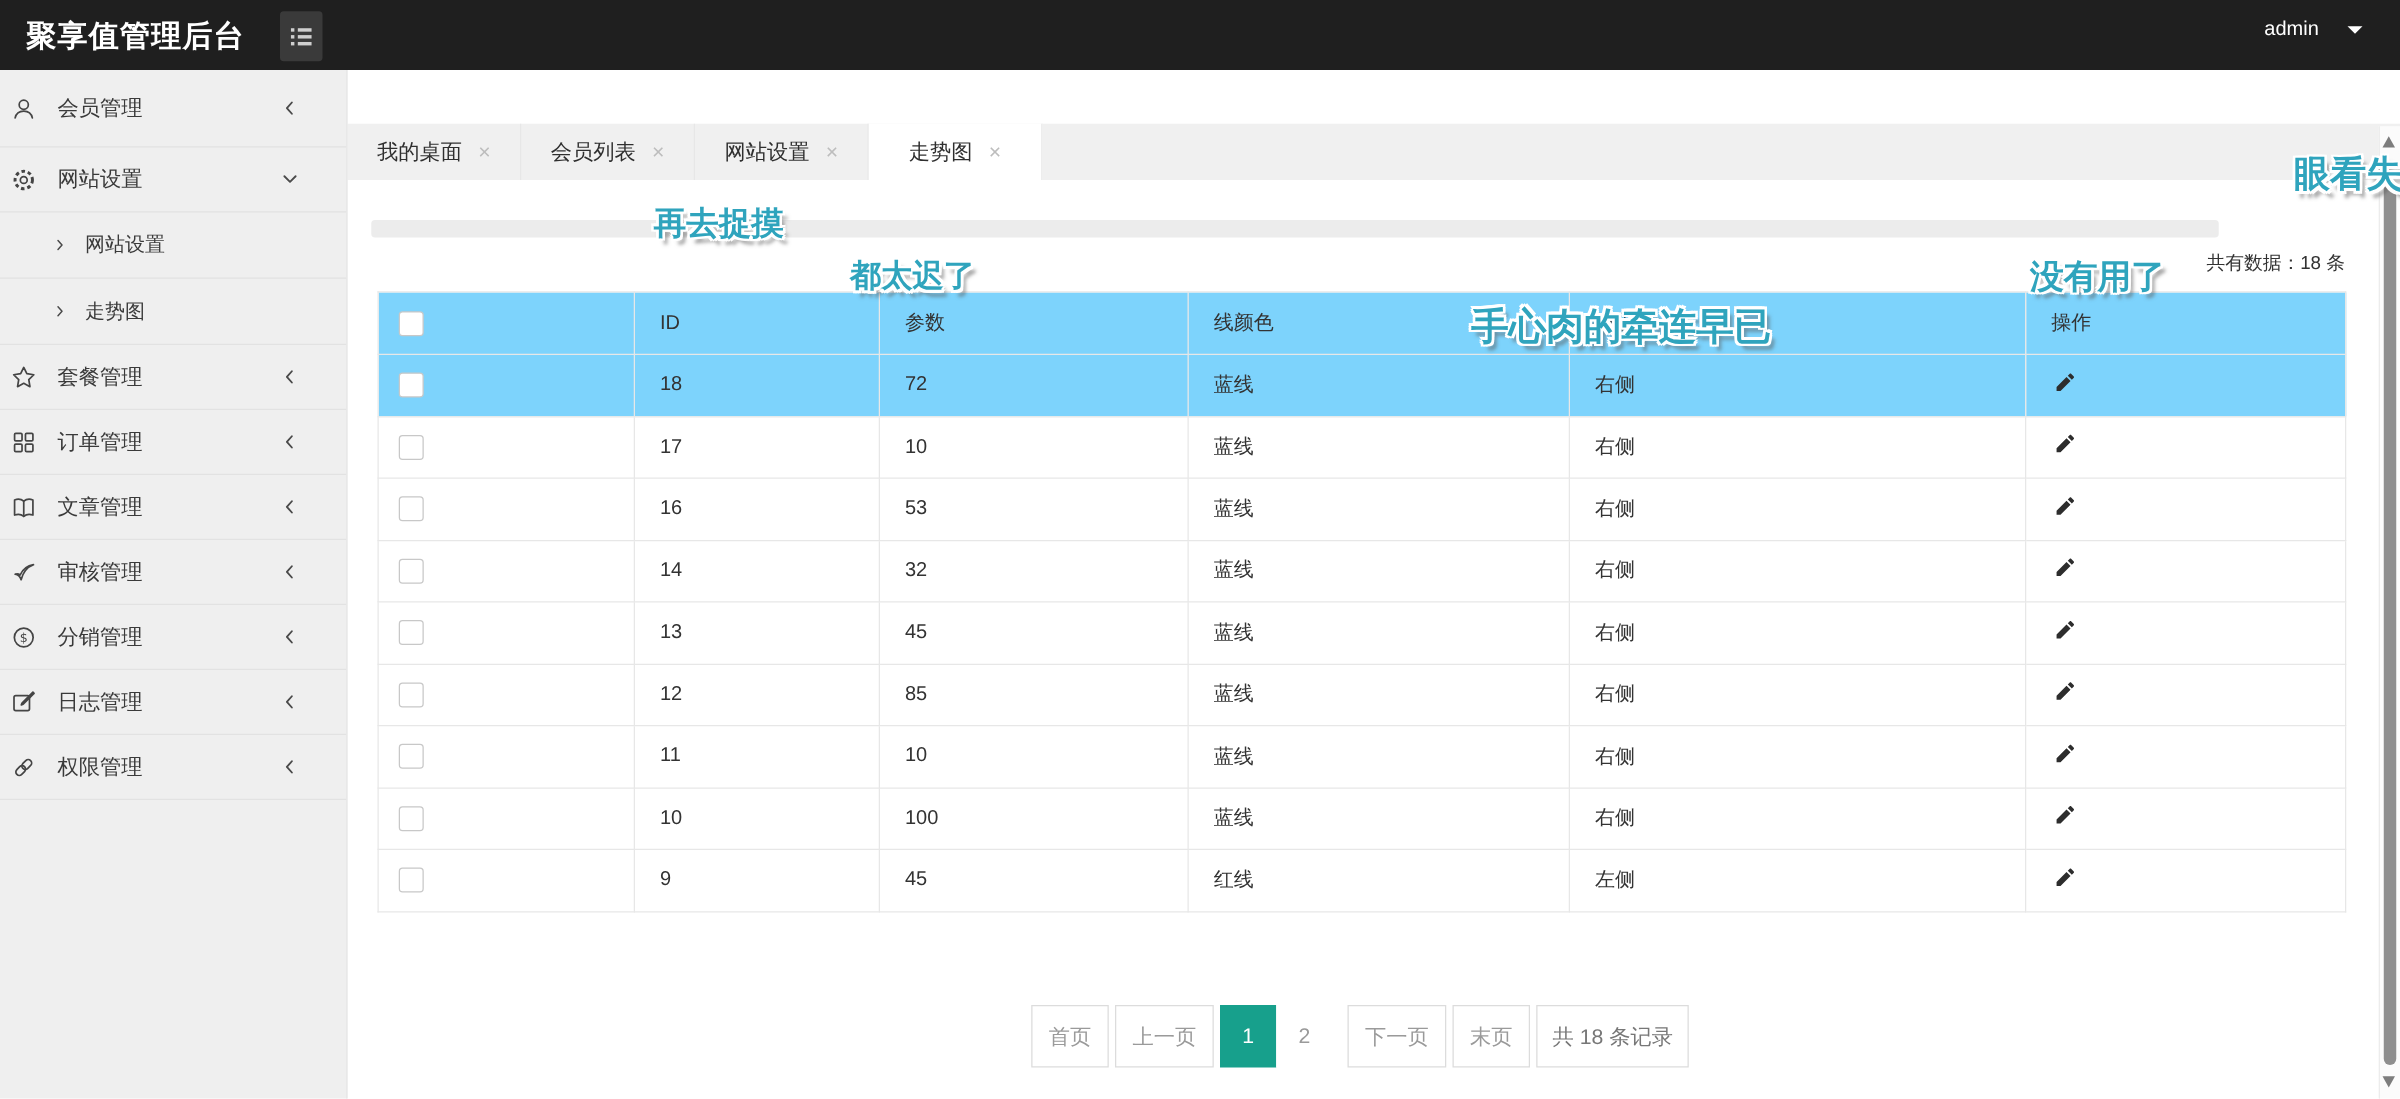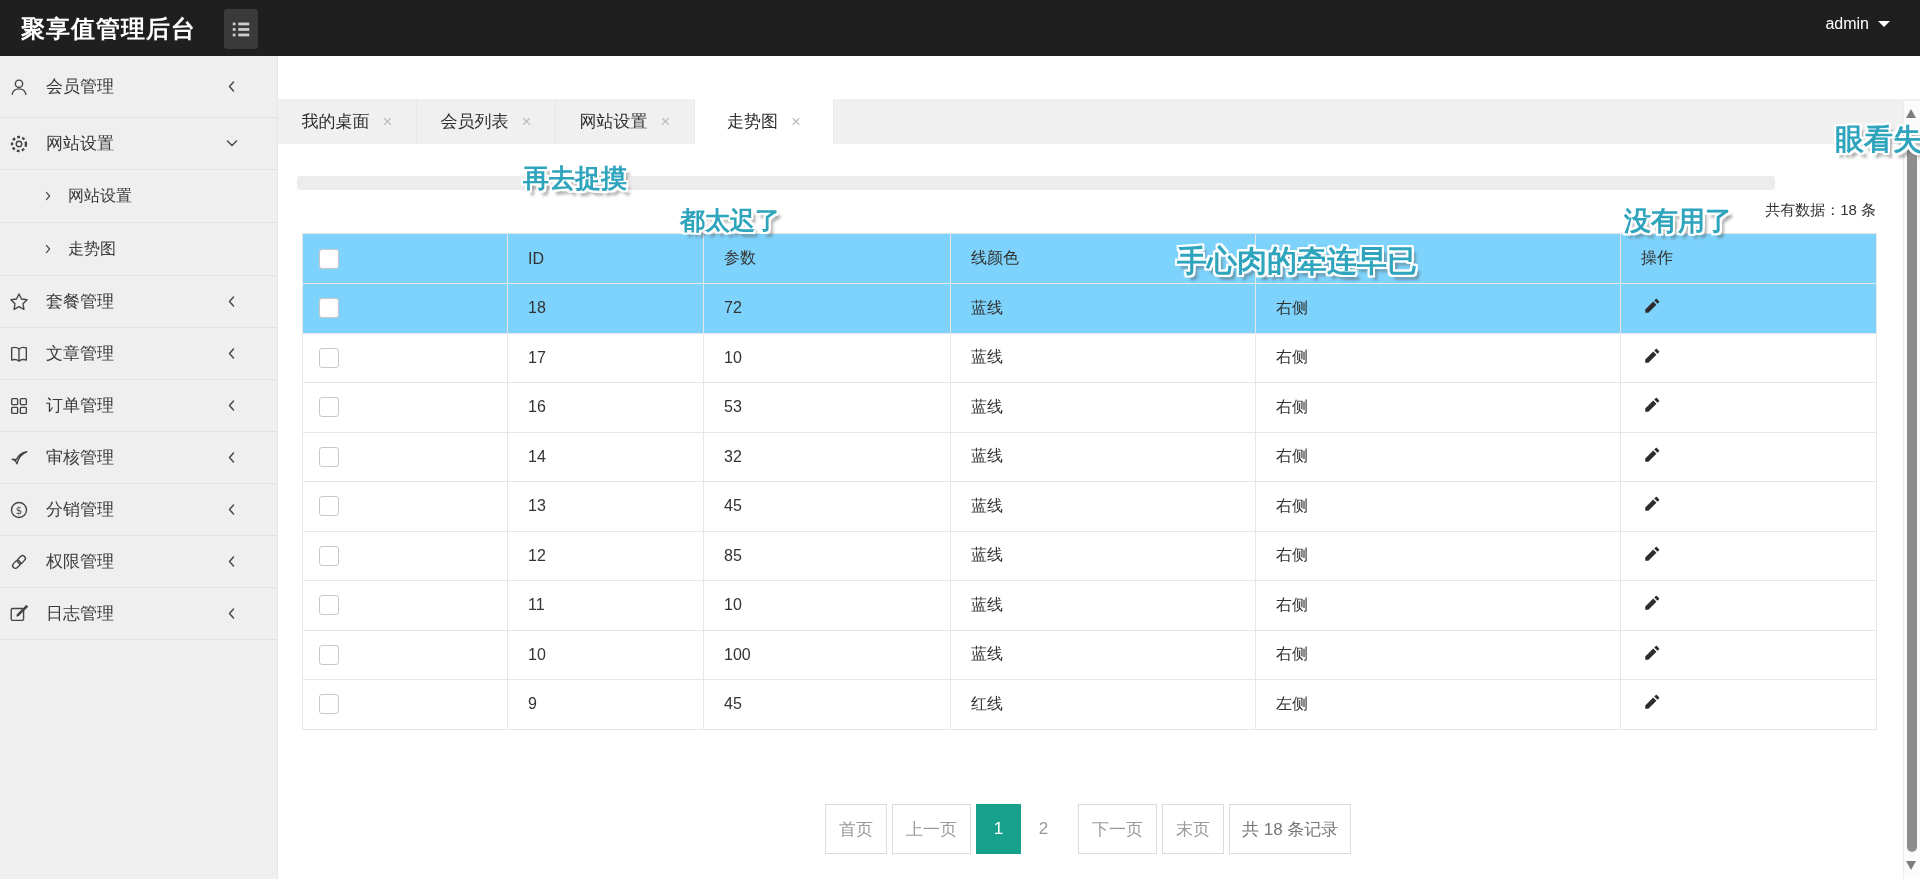--- a/index.html
+++ b/index.html
@@ -4,21 +4,21 @@
 <style>
   html,body{margin:0;padding:0;width:1920px;height:879px;overflow:hidden;
     font-family:"Liberation Sans","DejaVu Sans",sans-serif;background:#fff;position:relative;}
   *{box-sizing:border-box;}
 
   
   #topbar{position:absolute;left:0;top:0;width:1920px;height:56px;background:#1f1f1f;z-index:5;}
   #app-title{position:absolute;left:21px;top:13px;font-size:24px;font-weight:bold;color:#fff;letter-spacing:1px;}
   #toggle-btn{position:absolute;left:224px;top:9px;width:34px;height:40px;background:#3a3a3a;border:none;
     border-radius:3px;display:flex;align-items:center;justify-content:center;cursor:pointer;padding:0;}
-  #user-menu{position:absolute;right:30px;top:0;height:48px;display:flex;align-items:center;gap:9px;
+  #user-menu{position:absolute;right:30px;top:0;height:48px;display:flex;align-items:center;gap:23px;
     color:#fff;font-size:16px;cursor:pointer;}
   .caret-down{width:0;height:0;border-left:6px solid transparent;border-right:6px solid transparent;
     border-top:6px solid #fff;}
 
   
   #sidebar{position:absolute;left:0;top:56px;width:278px;height:823px;background:#efefef;
     border-right:1px solid #e6e6e6;z-index:4;}
   .side-item{height:52px;display:flex;align-items:center;border-bottom:1px solid #e2e2e2;
     position:relative;cursor:pointer;color:#3a3a3a;}
   .side-item.first{height:62px;}
@@ -159,100 +159,100 @@
       <span class="label">套餐管理</span>
       <span class="chev">
         <svg width="15" height="15" viewBox="0 0 14 15">
           <polyline points="9,3 5,7.5 9,12" stroke="#4a4a4a" stroke-width="1.5" fill="none" stroke-linecap="round" stroke-linejoin="round"></polyline>
         </svg>
       </span>
     </div>
     <div class="side-item main">
       <span class="icon">
         <svg width="22" height="22" viewBox="0 0 24 24">
-          <path d="M12 6.5C10 4.8 6.5 4.5 4 5.4v13.2c2.5-.9 6-.6 8 1.1 2-1.7 5.5-2 8-1.1V5.4c-2.5-.9-6-.6-8 1.1z" stroke="#454545" stroke-width="1.5" fill="none" stroke-linecap="round" stroke-linejoin="round"></path>
-          <path d="M12 6.5v13.2" stroke="#454545" stroke-width="1.5" fill="none" stroke-linecap="round" stroke-linejoin="round"></path>
-        </svg>
-      </span>
-      <span class="label">文章管理</span>
-      <span class="chev">
-        <svg width="15" height="15" viewBox="0 0 14 15">
-          <polyline points="9,3 5,7.5 9,12" stroke="#4a4a4a" stroke-width="1.5" fill="none" stroke-linecap="round" stroke-linejoin="round"></polyline>
-        </svg>
-      </span>
-    </div>
-    <div class="side-item main">
-      <span class="icon">
-        <svg width="22" height="22" viewBox="0 0 24 24">
           <g stroke="#454545" stroke-width="1.5" fill="none" stroke-linecap="round" stroke-linejoin="round">
             <rect x="4" y="4" width="6.5" height="6.5" rx="1"></rect>
             <rect x="13.5" y="4" width="6.5" height="6.5" rx="1"></rect>
             <rect x="4" y="13.5" width="6.5" height="6.5" rx="1"></rect>
             <rect x="13.5" y="13.5" width="6.5" height="6.5" rx="1"></rect>
           </g>
         </svg>
       </span>
       <span class="label">订单管理</span>
       <span class="chev">
         <svg width="15" height="15" viewBox="0 0 14 15">
           <polyline points="9,3 5,7.5 9,12" stroke="#4a4a4a" stroke-width="1.5" fill="none" stroke-linecap="round" stroke-linejoin="round"></polyline>
         </svg>
       </span>
     </div>
     <div class="side-item main">
       <span class="icon">
         <svg width="22" height="22" viewBox="0 0 24 24">
+          <path d="M12 6.5C10 4.8 6.5 4.5 4 5.4v13.2c2.5-.9 6-.6 8 1.1 2-1.7 5.5-2 8-1.1V5.4c-2.5-.9-6-.6-8 1.1z" stroke="#454545" stroke-width="1.5" fill="none" stroke-linecap="round" stroke-linejoin="round"></path>
+          <path d="M12 6.5v13.2" stroke="#454545" stroke-width="1.5" fill="none" stroke-linecap="round" stroke-linejoin="round"></path>
+        </svg>
+      </span>
+      <span class="label">文章管理</span>
+      <span class="chev">
+        <svg width="15" height="15" viewBox="0 0 14 15">
+          <polyline points="9,3 5,7.5 9,12" stroke="#4a4a4a" stroke-width="1.5" fill="none" stroke-linecap="round" stroke-linejoin="round"></polyline>
+        </svg>
+      </span>
+    </div>
+    <div class="side-item main">
+      <span class="icon">
+        <svg width="22" height="22" viewBox="0 0 24 24">
           <path d="M4.5 13.5c2.5.3 4.3 2 5.2 4.8C11.5 11.5 15.5 7 20.5 5.2c-5.8 1-9.6 4.6-11.6 8.9-1.2-.8-2.8-1-4.4-.6z" stroke="#454545" stroke-width="1.5" fill="none" stroke-linecap="round" stroke-linejoin="round"></path>
         </svg>
       </span>
       <span class="label">审核管理</span>
       <span class="chev">
         <svg width="15" height="15" viewBox="0 0 14 15">
           <polyline points="9,3 5,7.5 9,12" stroke="#4a4a4a" stroke-width="1.5" fill="none" stroke-linecap="round" stroke-linejoin="round"></polyline>
         </svg>
       </span>
     </div>
     <div class="side-item main">
       <span class="icon">
         <svg width="22" height="22" viewBox="0 0 24 24">
           <circle cx="12" cy="12" r="8.2" stroke="#454545" stroke-width="1.5" fill="none" stroke-linecap="round" stroke-linejoin="round"></circle>
           <text x="12" y="16.2" text-anchor="middle" font-size="11" fill="#454545" font-family="DejaVu Sans, sans-serif">$</text>
         </svg>
       </span>
       <span class="label">分销管理</span>
+      <span class="chev">
+        <svg width="15" height="15" viewBox="0 0 14 15">
+          <polyline points="9,3 5,7.5 9,12" stroke="#4a4a4a" stroke-width="1.5" fill="none" stroke-linecap="round" stroke-linejoin="round"></polyline>
+        </svg>
+      </span>
+    </div>
+    <div class="side-item main">
+      <span class="icon">
+        <svg width="22" height="22" viewBox="0 0 24 24">
+          <rect x="3.5" y="6" width="13.5" height="13" rx="1.5" stroke="#454545" stroke-width="1.5" fill="none" stroke-linecap="round" stroke-linejoin="round"></rect>
+          <path d="M10.5 12.5L20 3l1 1-9.5 9.5-1.6.6z" stroke="#454545" stroke-width="1.5" fill="none" stroke-linecap="round" stroke-linejoin="round"></path>
+        </svg>
+      </span>
+      <span class="label">日志管理</span>
       <span class="chev">
         <svg width="15" height="15" viewBox="0 0 14 15">
           <polyline points="9,3 5,7.5 9,12" stroke="#4a4a4a" stroke-width="1.5" fill="none" stroke-linecap="round" stroke-linejoin="round"></polyline>
         </svg>
       </span>
     </div>
     <div class="side-item main">
       <span class="icon">
         <svg width="22" height="22" viewBox="0 0 24 24">
           <g transform="rotate(-45 12 12)" stroke="#454545" stroke-width="1.5" fill="none" stroke-linecap="round" stroke-linejoin="round">
             <rect x="3.5" y="9" width="9.5" height="6" rx="3"></rect>
             <rect x="11" y="9" width="9.5" height="6" rx="3"></rect>
           </g>
         </svg>
       </span>
       <span class="label">权限管理</span>
-      <span class="chev">
-        <svg width="15" height="15" viewBox="0 0 14 15">
-          <polyline points="9,3 5,7.5 9,12" stroke="#4a4a4a" stroke-width="1.5" fill="none" stroke-linecap="round" stroke-linejoin="round"></polyline>
-        </svg>
-      </span>
-    </div>
-    <div class="side-item main">
-      <span class="icon">
-        <svg width="22" height="22" viewBox="0 0 24 24">
-          <rect x="3.5" y="6" width="13.5" height="13" rx="1.5" stroke="#454545" stroke-width="1.5" fill="none" stroke-linecap="round" stroke-linejoin="round"></rect>
-          <path d="M10.5 12.5L20 3l1 1-9.5 9.5-1.6.6z" stroke="#454545" stroke-width="1.5" fill="none" stroke-linecap="round" stroke-linejoin="round"></path>
-        </svg>
-      </span>
-      <span class="label">日志管理</span>
       <span class="chev">
         <svg width="15" height="15" viewBox="0 0 14 15">
           <polyline points="9,3 5,7.5 9,12" stroke="#4a4a4a" stroke-width="1.5" fill="none" stroke-linecap="round" stroke-linejoin="round"></polyline>
         </svg>
       </span>
     </div>
   </nav>
 
 <div id="tabbar">
     <div class="tab">

